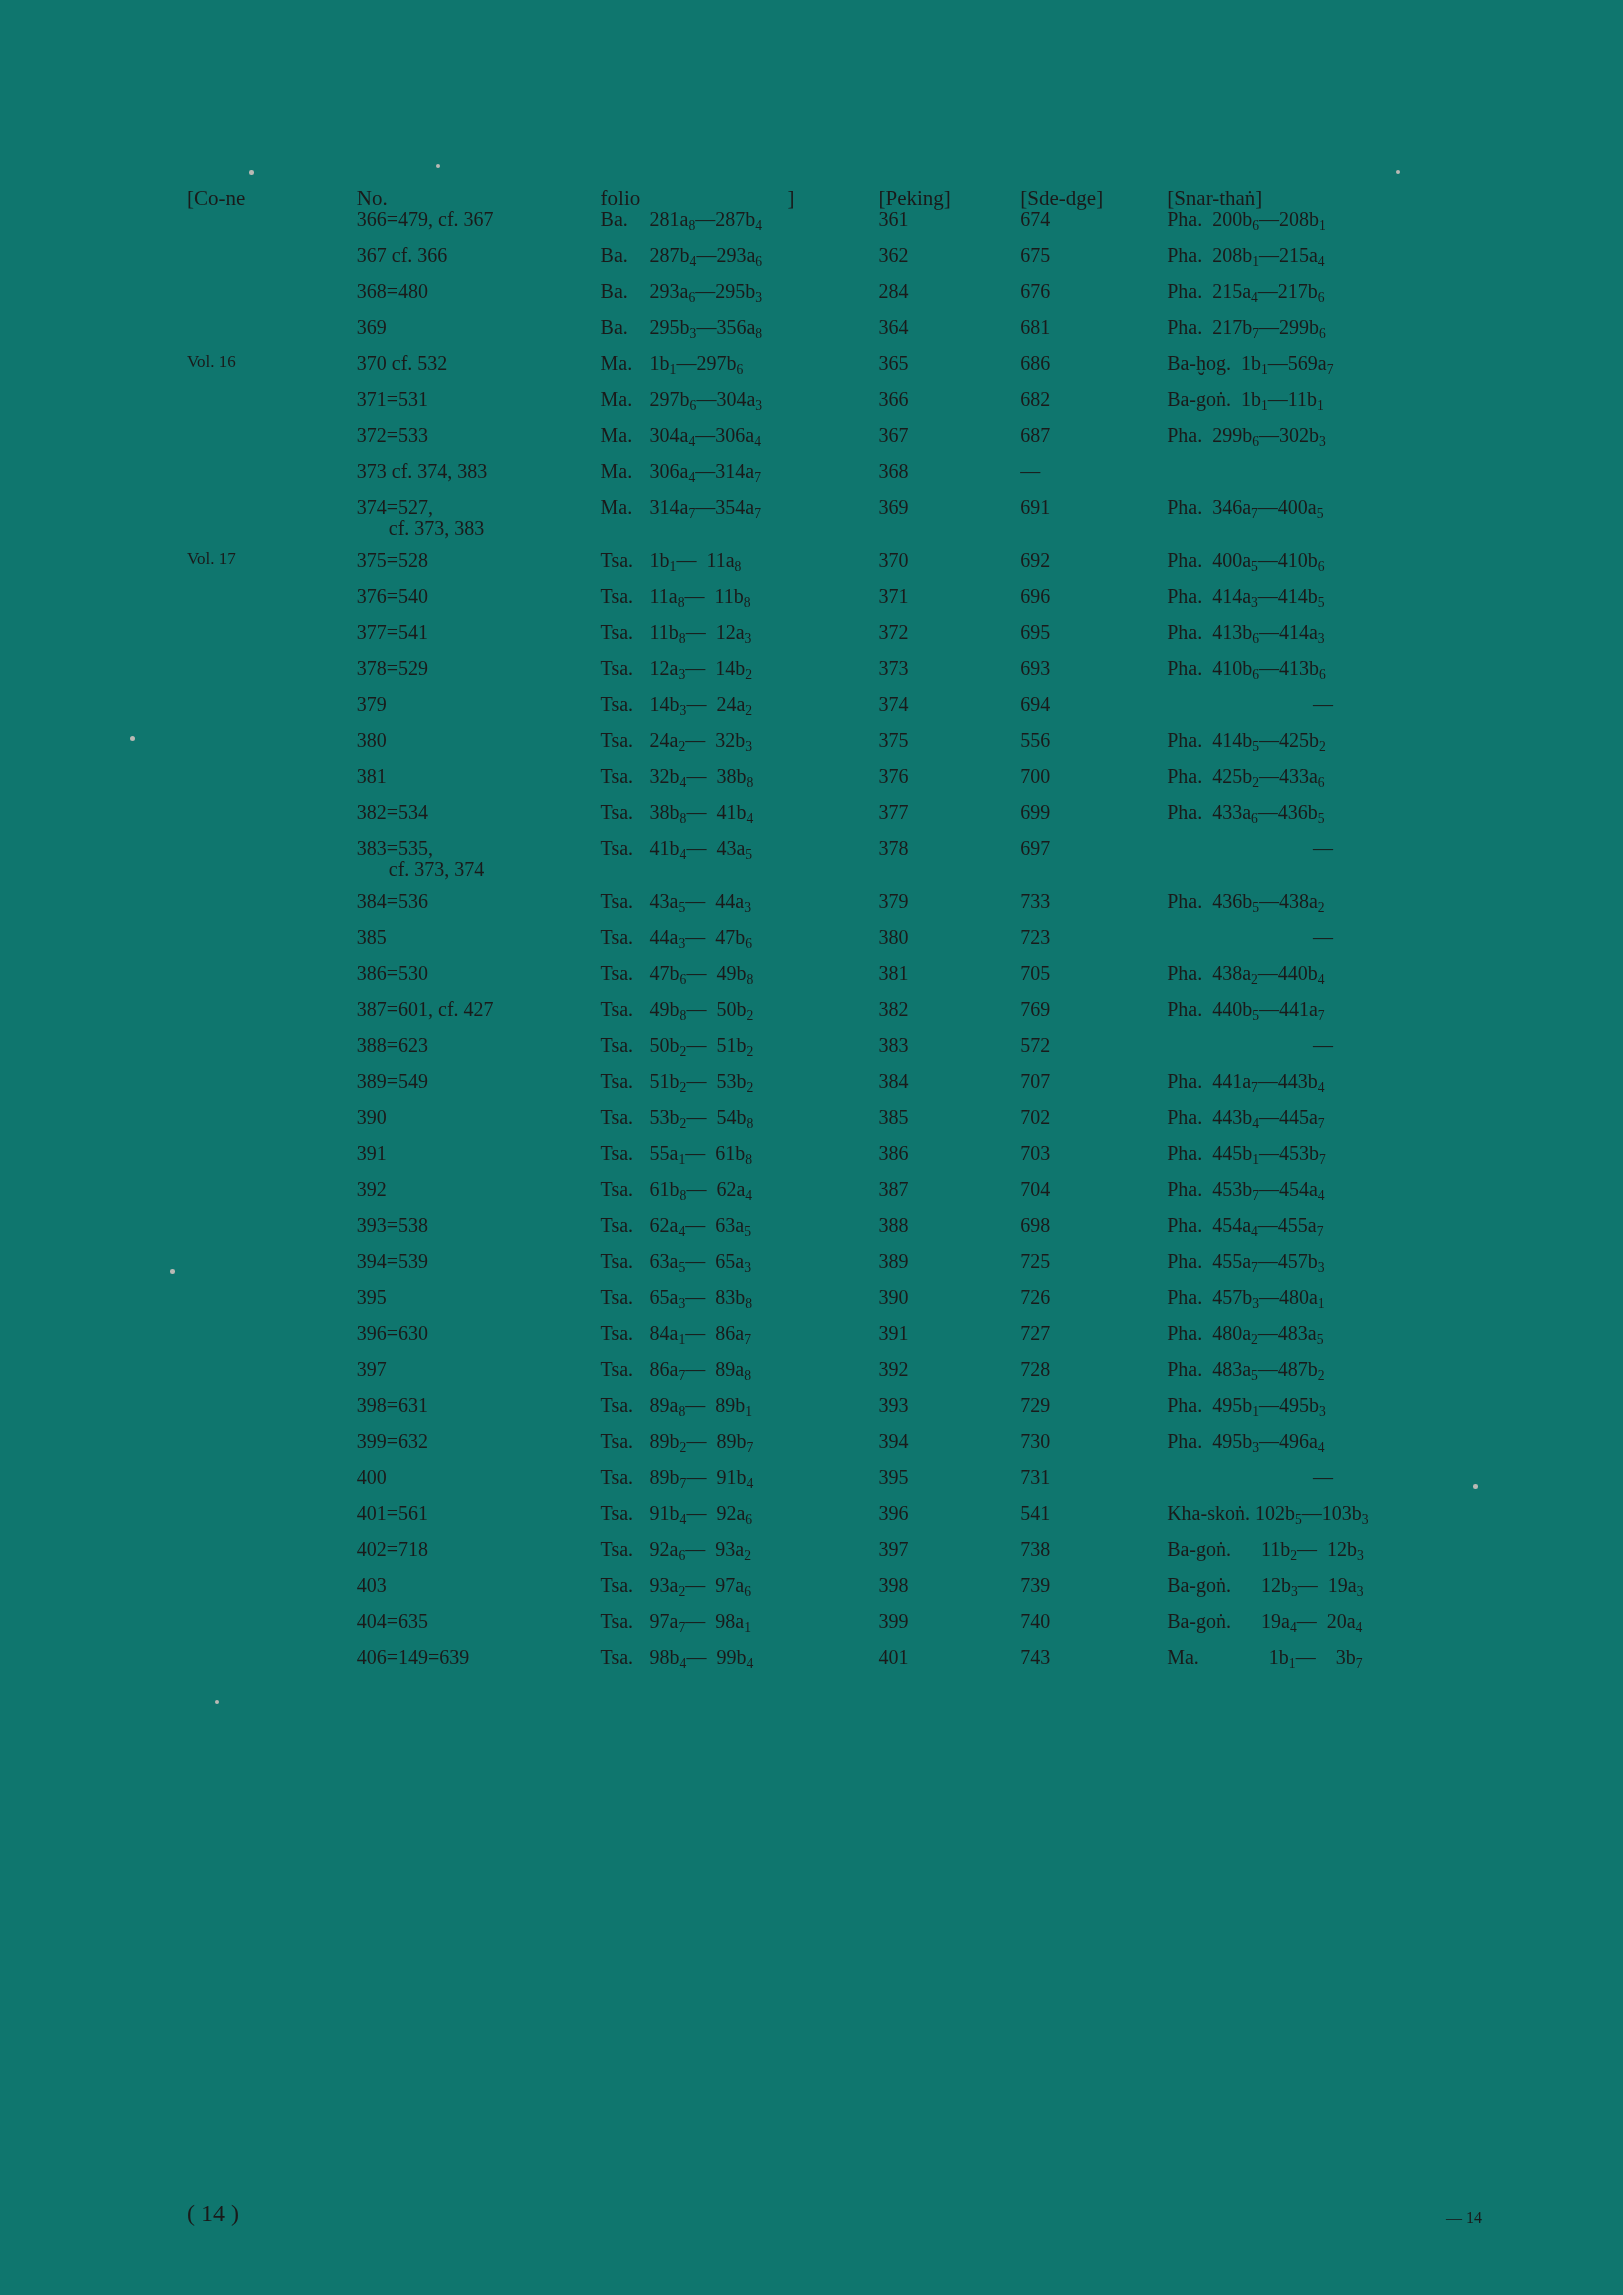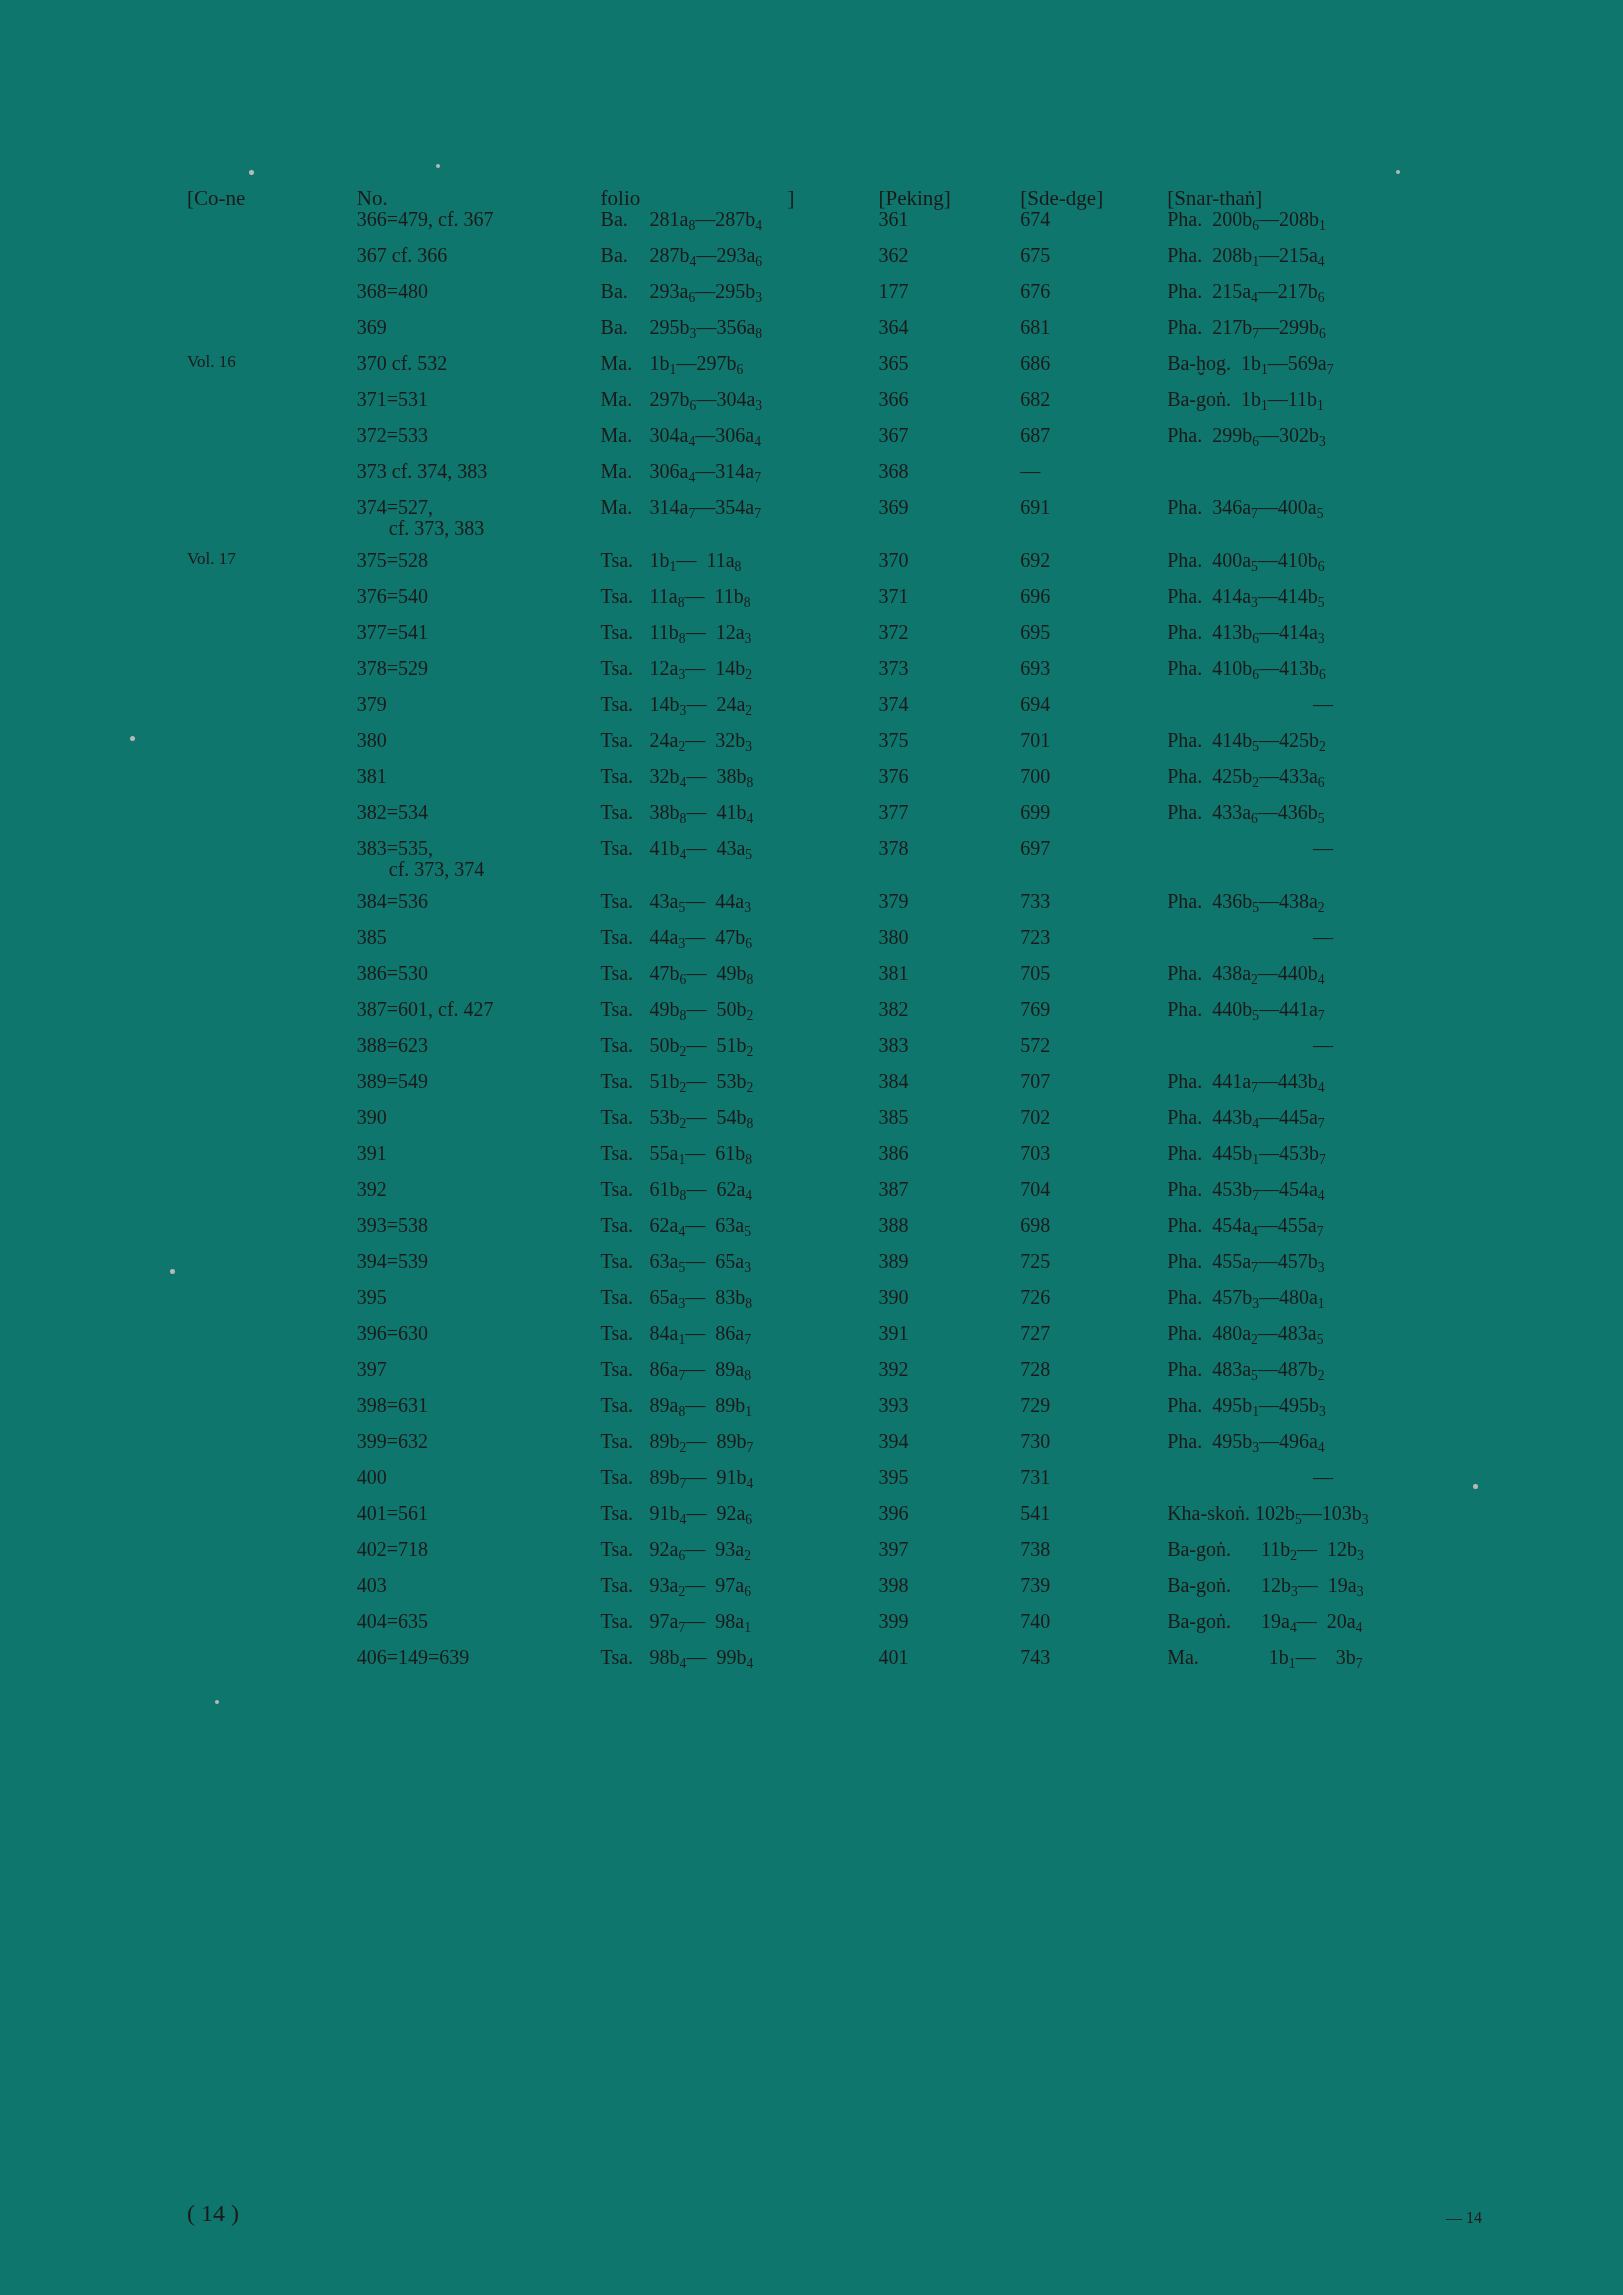--- a/index.html
+++ b/index.html
@@ -168,21 +168,21 @@
             <td class="no">367 cf. 366</td>
             <td class="folio"><span class="abbr">Ba.</span><span class="range">287b<sub>4</sub>—293a<sub>6</sub></span></td>
             <td class="pek">362</td>
             <td class="sde">675</td>
             <td class="snar">Pha.&nbsp;&nbsp;208b<sub>1</sub>—215a<sub>4</sub></td>
           </tr>
           <tr>
             <td class="vol"></td>
             <td class="no">368=480</td>
             <td class="folio"><span class="abbr">Ba.</span><span class="range">293a<sub>6</sub>—295b<sub>3</sub></span></td>
-            <td class="pek">177</td>
+            <td class="pek">284</td>
             <td class="sde">676</td>
             <td class="snar">Pha.&nbsp;&nbsp;215a<sub>4</sub>—217b<sub>6</sub></td>
           </tr>
           <tr>
             <td class="vol"></td>
             <td class="no">369</td>
             <td class="folio"><span class="abbr">Ba.</span><span class="range">295b<sub>3</sub>—356a<sub>8</sub></span></td>
             <td class="pek">364</td>
             <td class="sde">681</td>
             <td class="snar">Pha.&nbsp;&nbsp;217b<sub>7</sub>—299b<sub>6</sub></td>
@@ -265,21 +265,21 @@
             <td class="folio"><span class="abbr">Tsa.</span><span class="range">14b<sub>3</sub>—&nbsp;&nbsp;24a<sub>2</sub></span></td>
             <td class="pek">374</td>
             <td class="sde">694</td>
             <td class="snar centerdash">—</td>
           </tr>
           <tr>
             <td class="vol"></td>
             <td class="no">380</td>
             <td class="folio"><span class="abbr">Tsa.</span><span class="range">24a<sub>2</sub>—&nbsp;&nbsp;32b<sub>3</sub></span></td>
             <td class="pek">375</td>
-            <td class="sde">701</td>
+            <td class="sde">556</td>
             <td class="snar">Pha.&nbsp;&nbsp;414b<sub>5</sub>—425b<sub>2</sub></td>
           </tr>
           <tr>
             <td class="vol"></td>
             <td class="no">381</td>
             <td class="folio"><span class="abbr">Tsa.</span><span class="range">32b<sub>4</sub>—&nbsp;&nbsp;38b<sub>8</sub></span></td>
             <td class="pek">376</td>
             <td class="sde">700</td>
             <td class="snar">Pha.&nbsp;&nbsp;425b<sub>2</sub>—433a<sub>6</sub></td>
           </tr>

